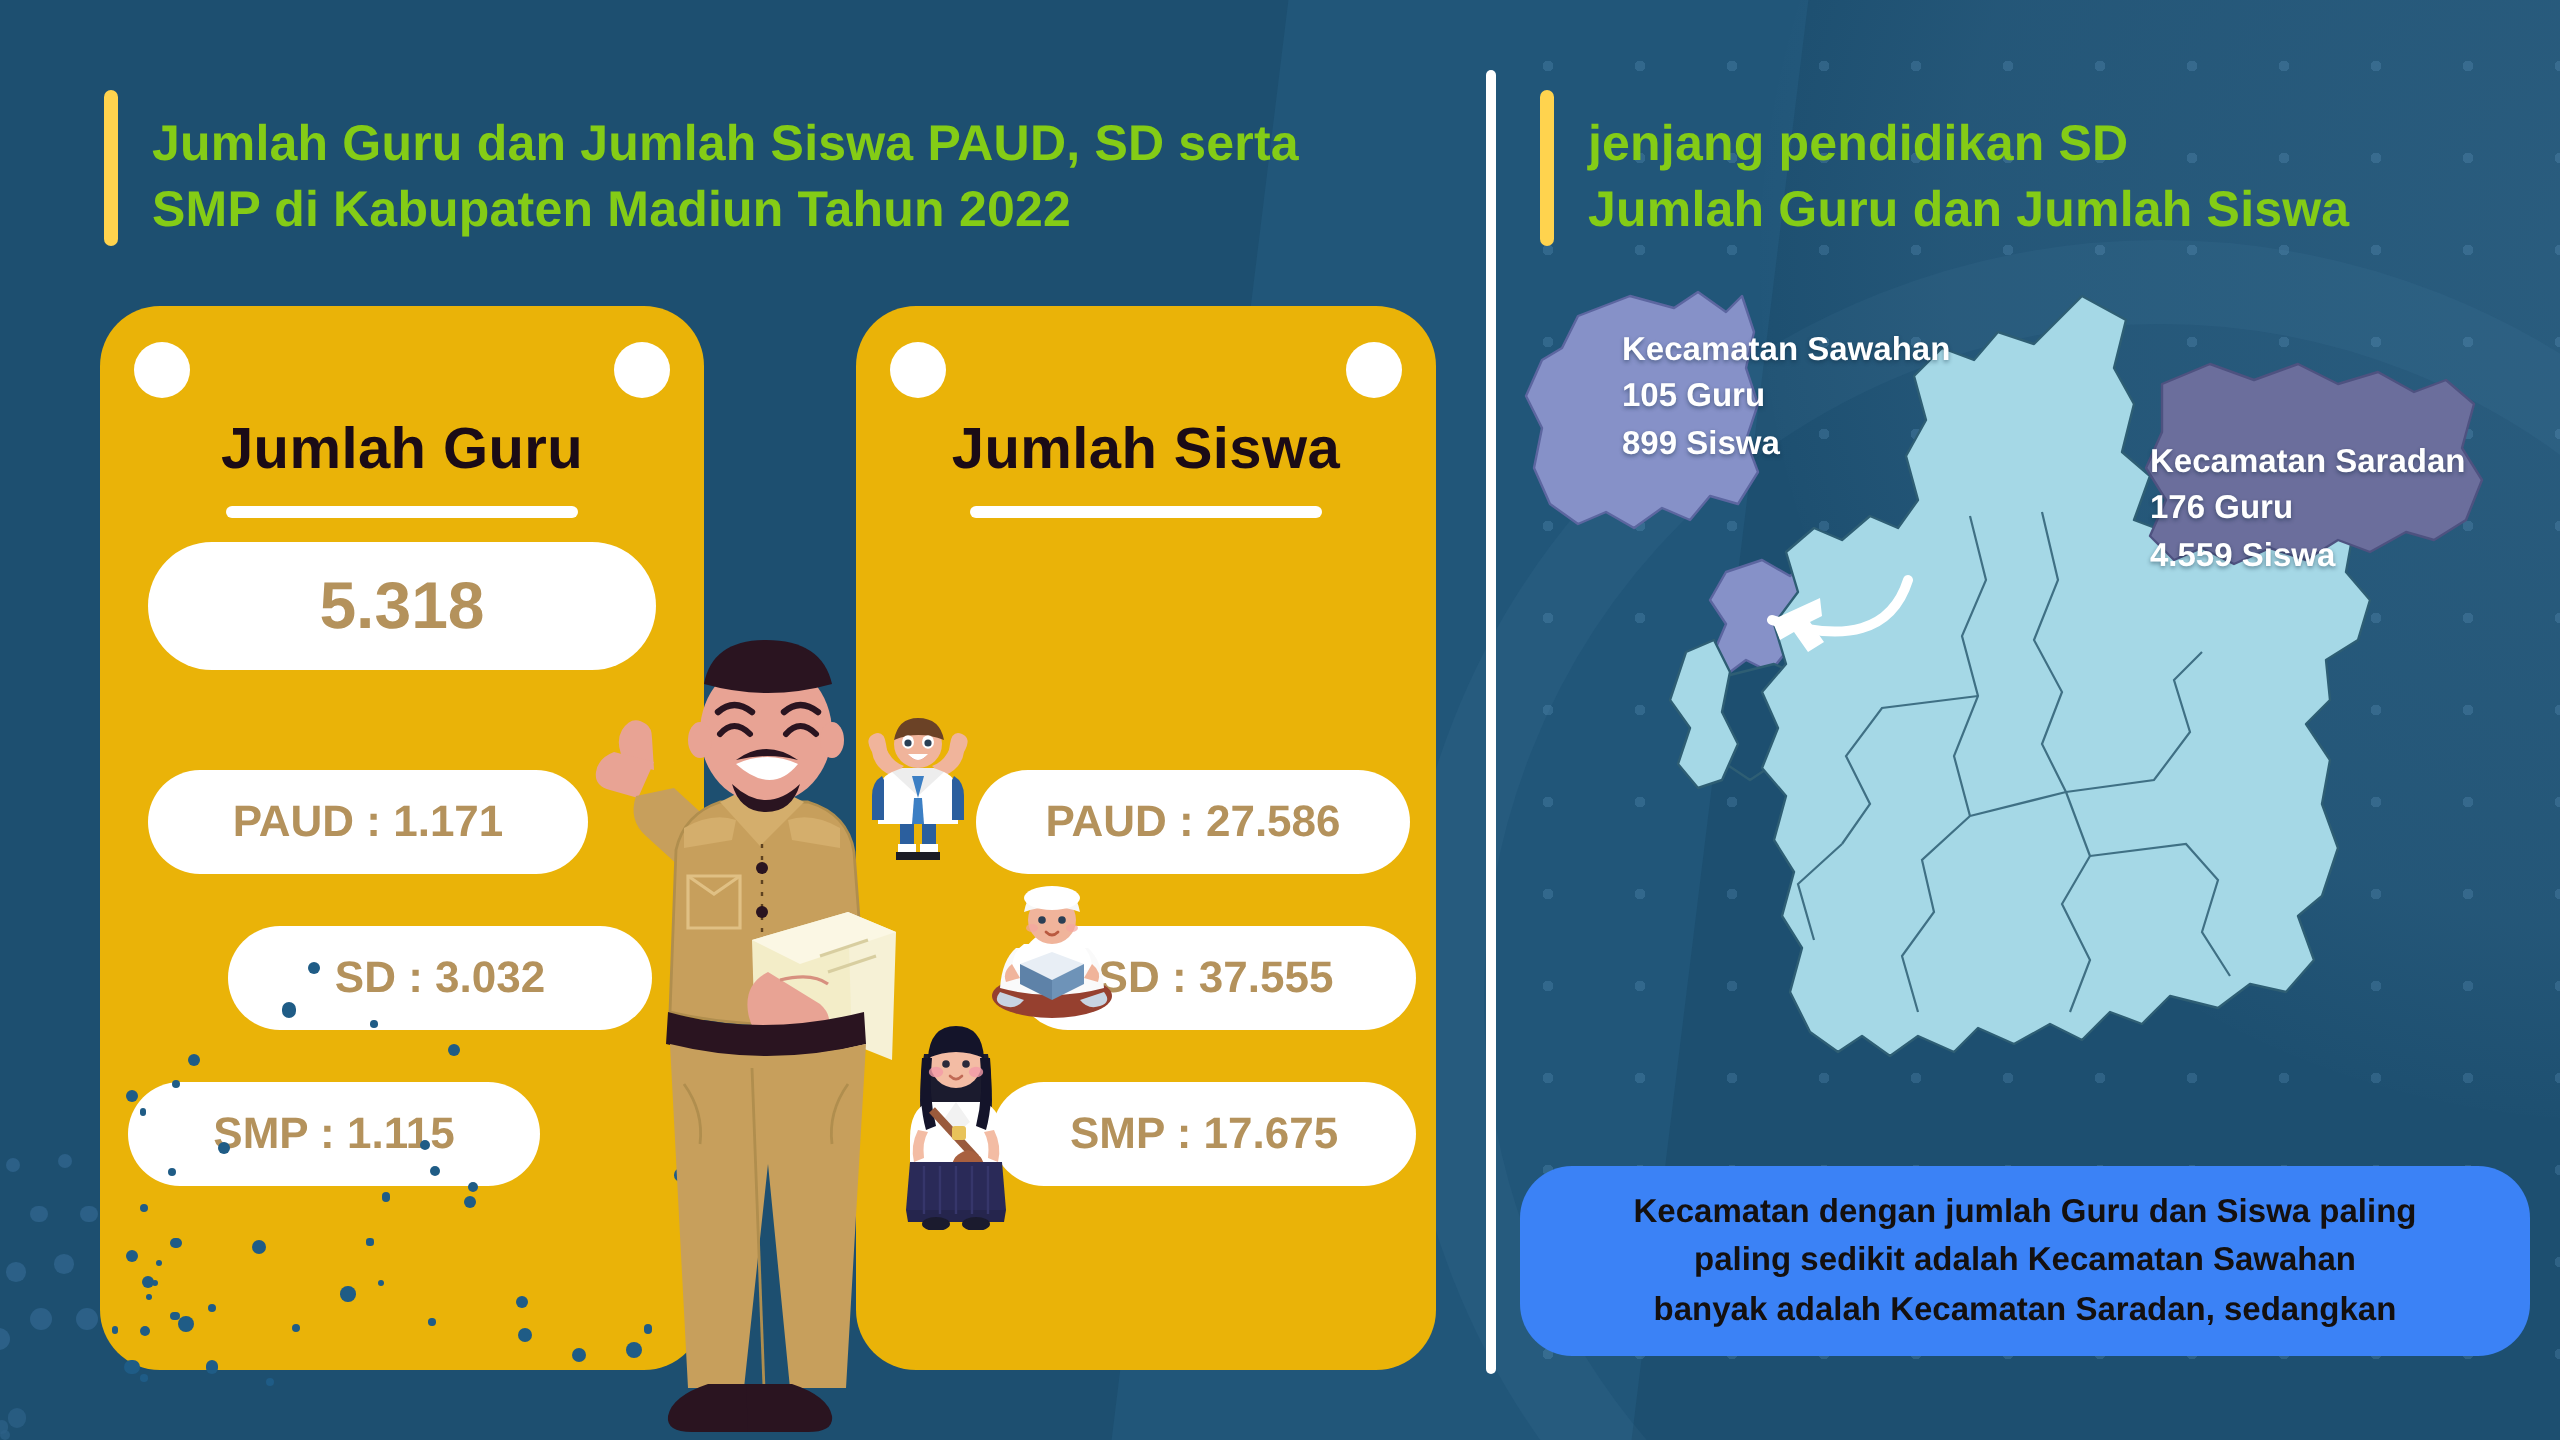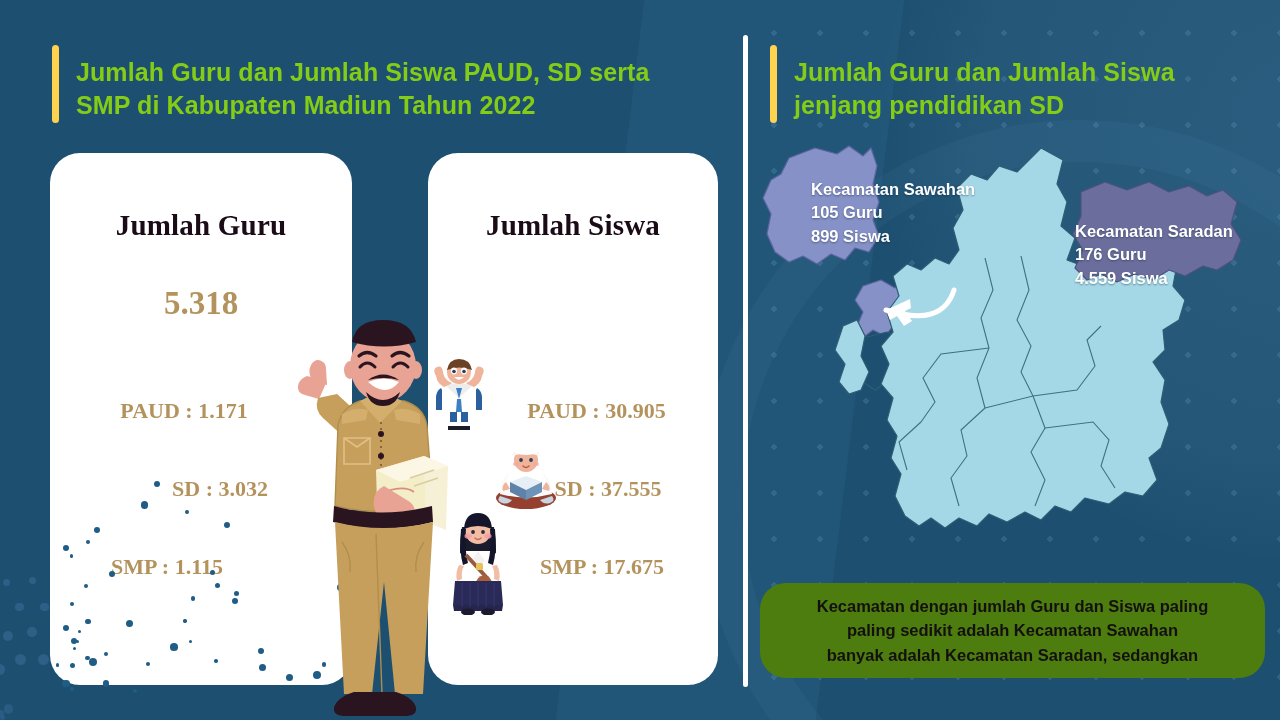--- a/index.html
+++ b/index.html
@@ -43,21 +43,21 @@
     color:#84cc16;font-size:25px;font-weight:bold;line-height:1.33;letter-spacing:.1px;margin-top:11px;
   }
 
   .divider{
     position:absolute;left:743px;top:35px;width:5px;height:652px;
     background:#ffffff;border-radius:4px;
   }
 
   
   .card{
-    position:absolute;background:#ffffff;border-radius:30px;overflow:hidden;font-family:Liberation Serif, serif;
+    position:absolute;background:#eab308;border-radius:30px;overflow:hidden;
   }
   .card-guru{left:50px;top:153px;width:302px;height:532px;}
   .card-siswa{left:428px;top:153px;width:290px;height:532px;}
   .punch{position:absolute;width:28px;height:28px;border-radius:50%;background:#ffffff;top:18px;}
   .punch.l{left:17px;}
   .punch.r{right:17px;}
   .card-title{
     position:absolute;left:0;right:0;top:56px;text-align:center;
     font-size:29px;font-weight:bold;color:#1b0b16;letter-spacing:.2px;
   }
@@ -99,26 +99,26 @@
   .kid-sd{left:490px;top:440px;width:72px;height:70px;}
   .kid-smp{left:448px;top:505px;width:60px;height:110px;}
 
   
   .right-panel{position:absolute;left:745px;top:0;width:535px;height:720px;}
   .map-wrap{position:absolute;left:0;top:140px;width:535px;height:430px;}
   .map-label{
     position:absolute;color:#ffffff;font-weight:bold;font-size:16.5px;line-height:1.42;
     text-shadow:0 1px 2px rgba(10,35,55,.45);
   }
-  .label-sawahan{left:66px;top:178px;}
+  .label-sawahan{left:66px;top:164px;}
   .label-saradan{left:330px;top:220px;}
 
   .note{
     position:absolute;left:15px;top:583px;width:505px;height:95px;
-    background:#4d7c0f;border-radius:26px;
+    background:#3b82f6;border-radius:26px;
     display:flex;align-items:center;justify-content:center;text-align:center;
     padding:0 22px;
   }
   .note-text{
     font-size:16.5px;font-weight:bold;color:#14100f;line-height:1.46;
   }
 </style>
 </head>
 <body>
 
@@ -169,21 +169,21 @@
     <div class="pill pill-sub g-paud">PAUD : 1.171</div>
     <div class="pill pill-sub g-sd">SD : 3.032</div>
     <div class="pill pill-sub g-smp">SMP : 1.115</div>
   </div>
 
   <div class="card card-siswa">
     <div class="punch l"></div>
     <div class="punch r"></div>
     <div class="card-title">Jumlah Siswa</div>
     <div class="card-rule"></div>
-    <div class="pill pill-sub s-paud">PAUD : 30.905</div>
+    <div class="pill pill-sub s-paud">PAUD : 27.586</div>
     <div class="pill pill-sub s-sd">SD : 37.555</div>
     <div class="pill pill-sub s-smp">SMP : 17.675</div>
   </div>
 
   <div class="speckle" id="speckle">
       <span style="left: 260.968px; top: 201.372px; width: 7.98687px; height: 7.98687px;"></span>
       <span style="left: 17.7102px; top: 84.4942px; width: 3.35997px; height: 3.35997px;"></span>
       <span style="left: 20.6739px; top: 176.601px; width: 3.13603px; height: 3.13603px;"></span>
       <span style="left: 10.8594px; top: 74.5821px; width: 6.29427px; height: 6.29427px;"></span>
       <span style="left: 93.8667px; top: 192.379px; width: 4.00282px; height: 4.00282px;"></span>
@@ -360,22 +360,22 @@
 
 </div>
 
 <div class="divider"></div>
 
 <div class="right-panel">
 
   <div class="title-block" style="left:25px;top:45px;width:470px;">
     <div class="title-bar"></div>
     <div class="title-text">
+      <div>jenjang pendidikan SD</div>
       <div>Jumlah Guru dan Jumlah Siswa</div>
-      <div>jenjang pendidikan SD</div>
     </div>
   </div>
 
   <div class="map-wrap">
     <svg viewBox="0 0 535 430" width="535" height="430">
       <g stroke="#2E5E74" stroke-width="1.2" stroke-linejoin="round">
 
         <path d="M44 18 L70 8 L92 14 L104 6 L118 16 L126 8 L132 26 L128 44 L134 62 L128 80 L134 96 L124 112 L110 108 L100 120 L86 114 L72 124 L58 116 L44 122 L30 112 L22 94 L26 74 L18 58 L26 40 L36 34 Z" fill="#8691C8" stroke="#5C66A0"></path>
 
         <path d="M118 146 L136 140 L150 148 L158 142 L164 152 L160 166 L166 176 L158 190 L148 186 L140 196 L128 190 L120 196 L112 186 L118 172 L110 160 Z" fill="#8691C8" stroke="#5C66A0"></path>

